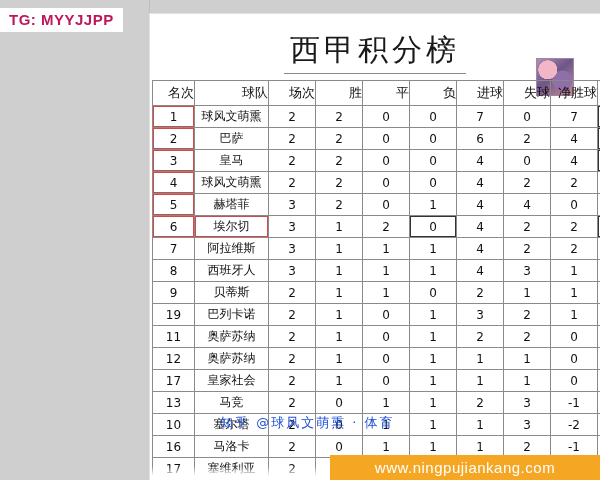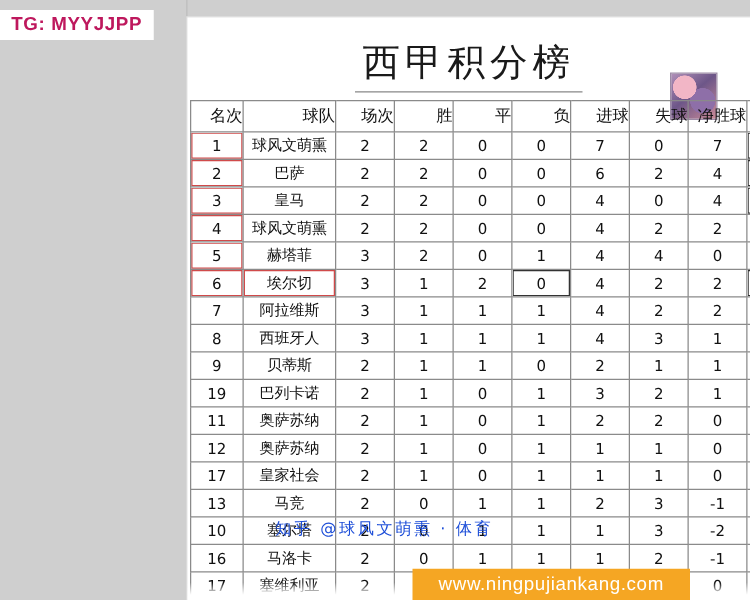--- a/index.html
+++ b/index.html
@@ -138,21 +138,21 @@
     top: 414px;
     font-size: 13px;
     color: #1d4ed8;
     letter-spacing: 2px;
     font-family: "DejaVu Sans", sans-serif;
   }
   #wm-bar {
     position: absolute;
     left: 330px;
     top: 455px;
-    width: 222px;
+    width: 270px;
     height: 25px;
     background: #f5a623;
     color: #ffffff;
     font-size: 15px;
     font-family: "Liberation Sans", sans-serif;
     display: flex;
     align-items: center;
     justify-content: center;
     letter-spacing: 0.5px;
   }

